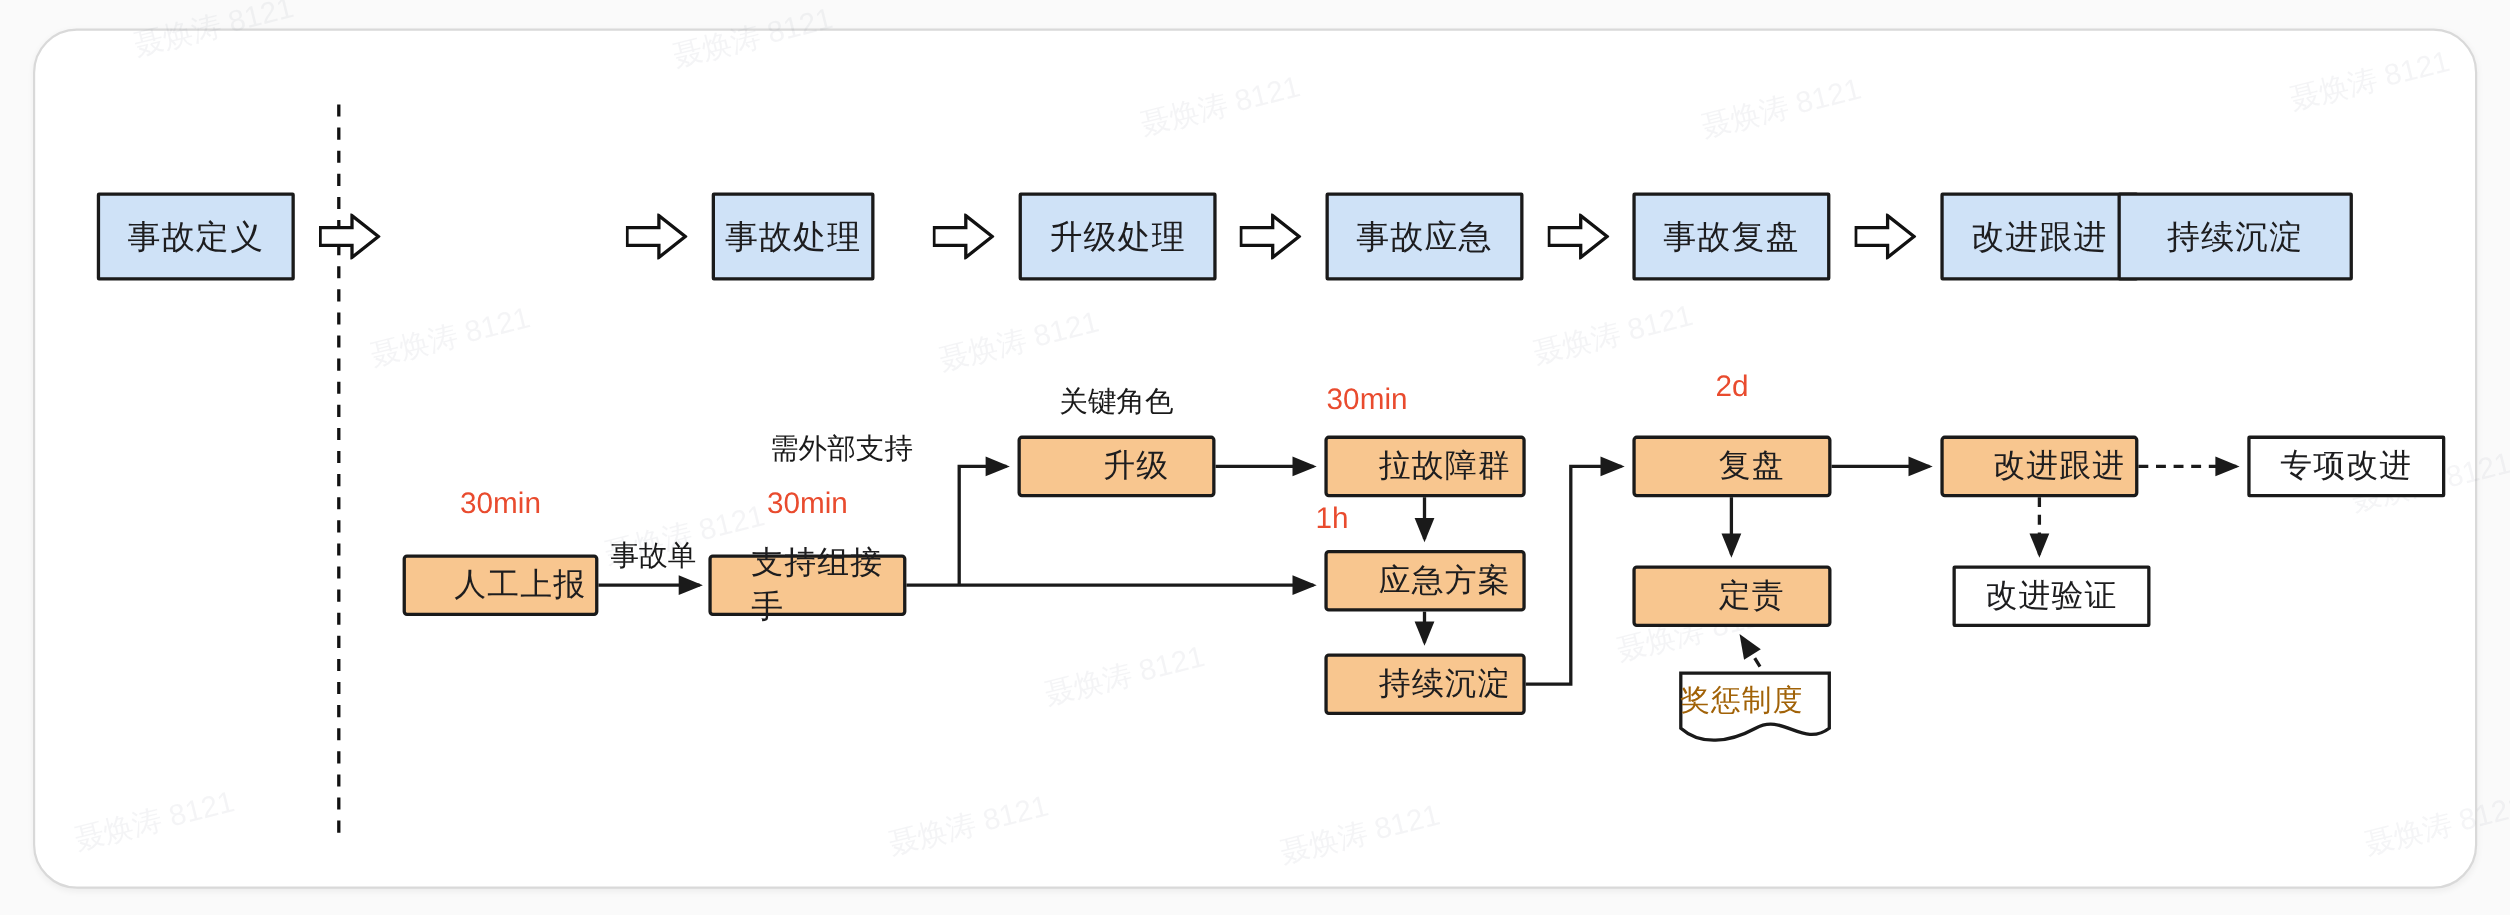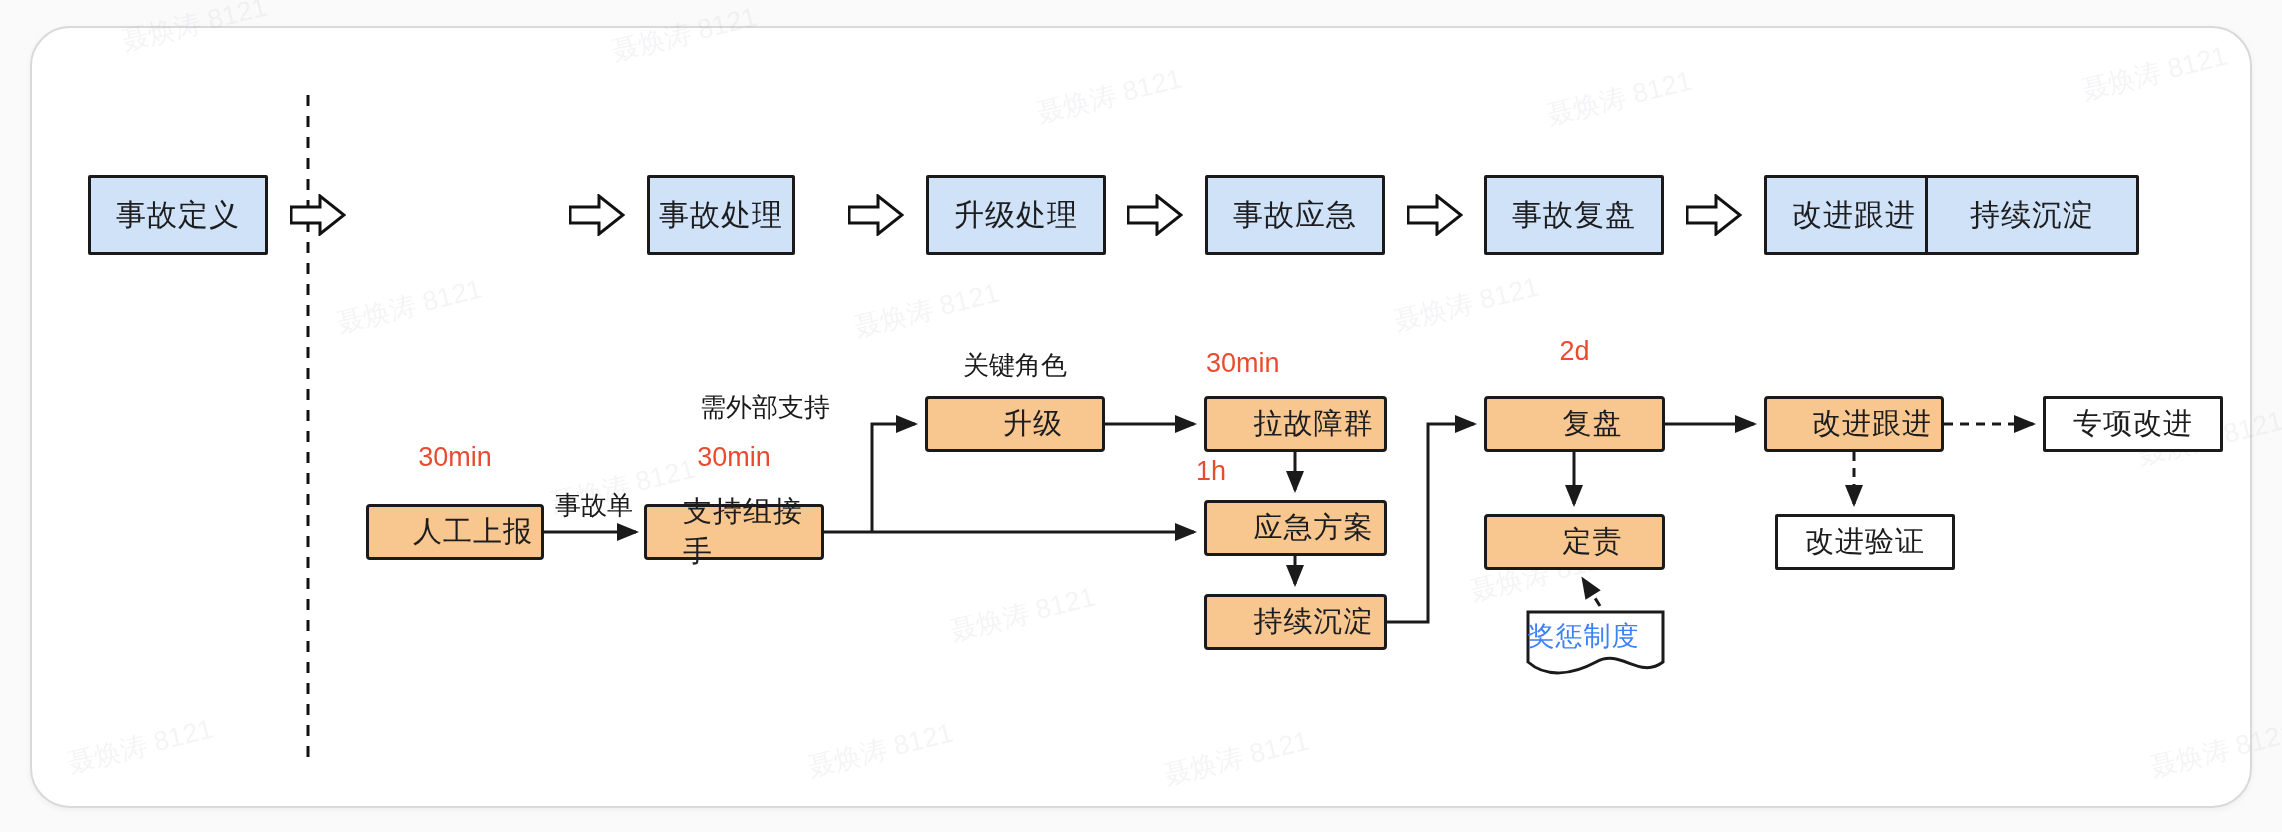--- a/index.html
+++ b/index.html
@@ -22,21 +22,21 @@
   .box{position:absolute;display:flex;align-items:center;justify-content:center;
        border:3px solid var(--border);background:#fff;color:#1d1d1f;font-size:29px;letter-spacing:1px;}
   .box.blue{background:var(--blue);font-size:30px;border-radius:2px;}
   .box.orange{background:var(--orange);border-radius:4px;padding-left:36px;}
   .box.white{background:var(--white);border-radius:2px;}
   .flow-arrow{position:absolute;width:56px;height:42px;}
   .ann{position:absolute;font-size:26px;color:#1a1a1a;line-height:30px;white-space:nowrap;}
   .ann.red{color:var(--red);font-size:27px;}
   .ann.c{text-align:center;} .ann.r{text-align:right;}
   #doc{position:absolute;left:1526px;top:610px;width:139px;height:70px;}
-  #doc .doc-label{position:absolute;left:0;top:8px;width:115px;text-align:center;font-size:27px;color:#3b82f6;letter-spacing:1px;}
+  #doc .doc-label{position:absolute;left:0;top:8px;width:115px;text-align:center;font-size:27px;color:#a16207;letter-spacing:1px;}
 </style>
 </head>
 <body>
 
 <div id="canvas">
   <div id="panel"></div>
 
   <div id="wm-layer">
       <div class="wm" style="left: 120px; top: 6px;">聂焕涛 8121</div>
       <div class="wm" style="left: 610px; top: 16px;">聂焕涛 8121</div>

